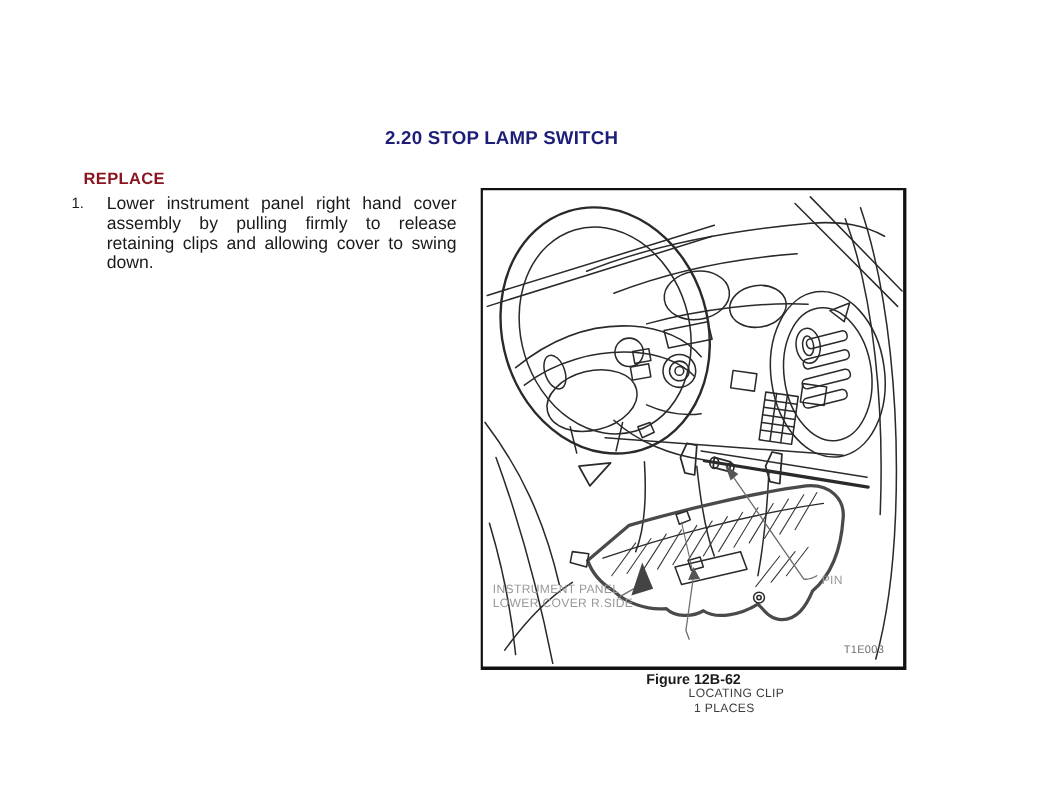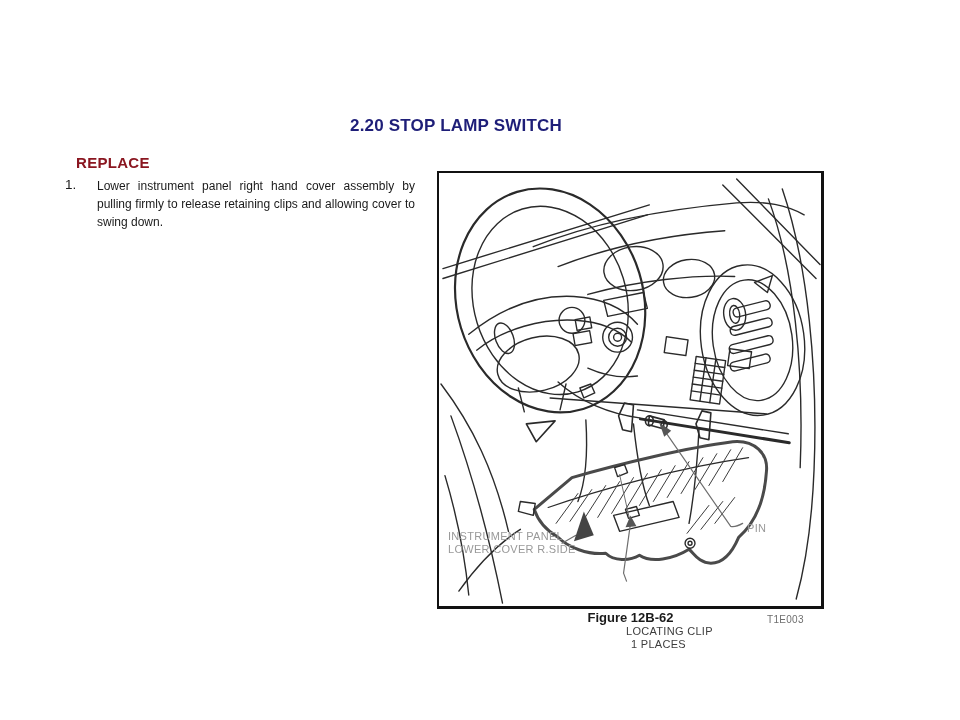--- a/index.html
+++ b/index.html
@@ -10,21 +10,21 @@
   .doc-title{
     position:absolute;left:0;top:116px;width:912px;text-align:center;
     font-size:17px;font-weight:bold;letter-spacing:.2px;
   }
   .section-heading{
     position:absolute;left:65px;top:154px;font-size:15px;font-weight:bold;letter-spacing:.3px;margin-left:11px;
   }
   .step{position:absolute;left:65px;top:177px;width:352px;}
   .step-number{position:absolute;left:0;top:0;font-size:13.5px;}
   .step-text{
-    position:absolute;left:32px;top:0;width:318px;font-size:12px;line-height:18px;
+    position:absolute;left:32px;top:0;width:318px;font-size:16px;line-height:18px;
     text-align:justify;
   }
   .figure-box{
     position:absolute;left:437px;top:171px;width:387px;height:438px;box-sizing:border-box;
     border:2px solid #111;border-right-width:3px;border-bottom-width:3px;background:#fff;
   }
   .figure-box svg{position:absolute;left:0;top:0;width:100%;height:100%;}
   .fig-label{
     position:absolute;font-size:11px;line-height:13px;letter-spacing:.3px;white-space:nowrap;
   }
@@ -192,18 +192,18 @@
 
     <div class="fig-label lbl-gray" style="left:9px;top:357px;">
       <div>INSTRUMENT PANEL</div>
       <div>LOWER COVER R.SIDE</div>
     </div>
     <div class="fig-label lbl-gray" style="left:308px;top:349px;">PIN</div>
     <div class="fig-label lbl-dark" style="left:187px;top:404px;margin-top:48px;">
       <div>LOCATING CLIP</div>
       <div style="padding-left:5px;">1 PLACES</div>
     </div>
-    <div class="fig-label lbl-code" style="left:328px;top:440px;text-align:center;">T1E003</div>
+    <div class="fig-label lbl-code" style="left:328px;top:412px;text-align:center;">T1E003</div>
   </div>
 
   <div class="figure-caption">Figure 12B-62</div>
 
 </div>
 
 </body></html>

